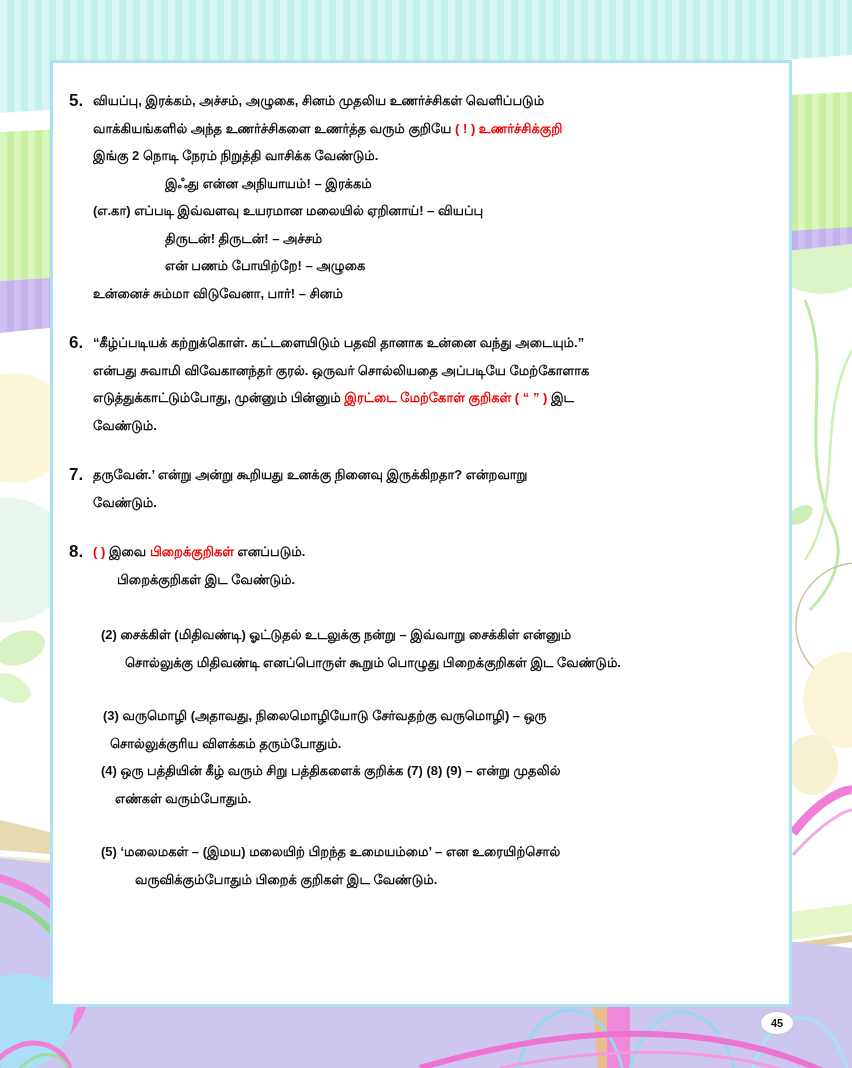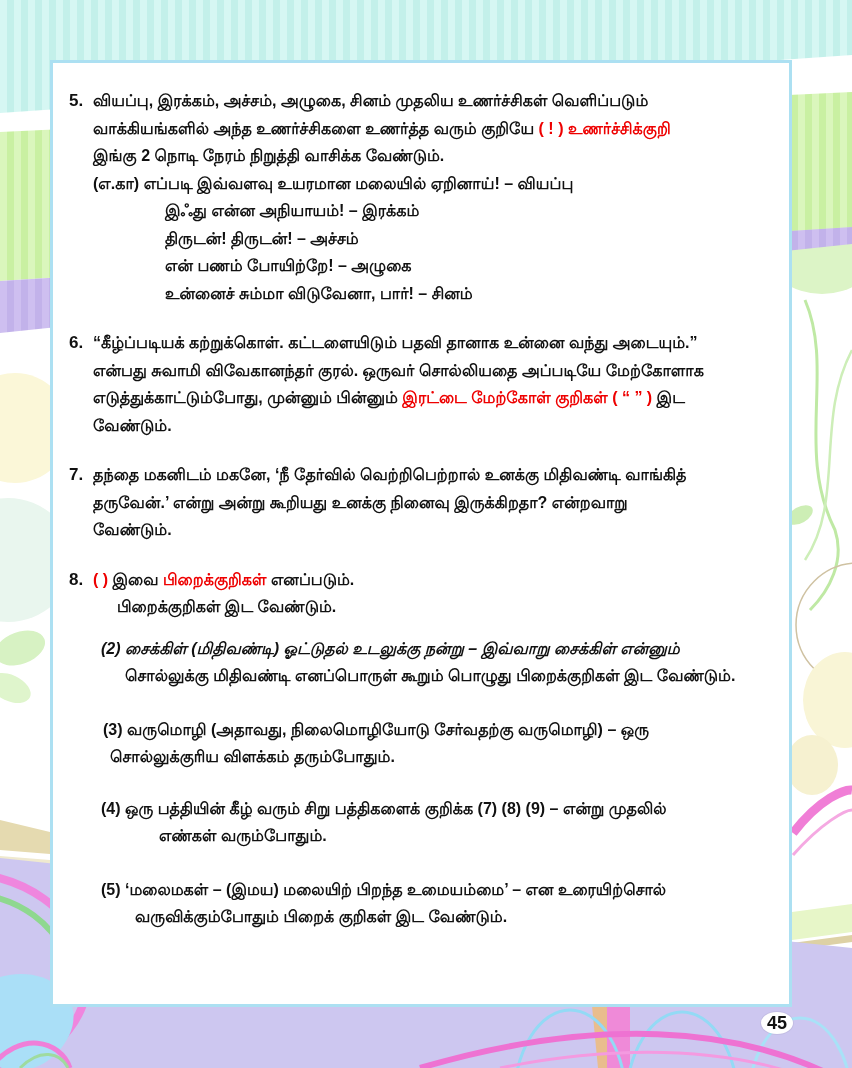--- a/index.html
+++ b/index.html
@@ -11,27 +11,27 @@
   .bg{position:absolute;left:0;top:0;z-index:0;}
   .card{
     position:absolute;left:50px;top:60px;width:742px;height:947px;
     box-sizing:border-box;background:#ffffff;border:3px solid #ace0f2;
     z-index:2;padding:24px 18px 10px 16px;overflow:hidden;
   }
   .item{display:flex;margin-top:22px;}
   .item:first-child{margin-top:0;}
   .num{flex:none;width:24px;font-size:17px;font-weight:600;color:#111;line-height:27.5px;}
   .body{flex:1;min-width:0;}
-  .line{font-size:16px;font-weight:600;color:#111;line-height:27.5px;white-space:nowrap;}
+  .line{font-size:13px;font-weight:600;color:#111;line-height:27.5px;white-space:nowrap;}
   .blk{color:#111;}
   .red{color:var(--red,#ee0000);}
   .page-badge{
     position:absolute;left:761px;top:1012px;width:32px;height:22px;z-index:3;
     background:#ffffff;border-radius:50%;display:flex;align-items:center;justify-content:center;
-    font-size:18px;font-weight:600;color:#111;box-shadow:0 0 0 1px rgba(0,0,0,0.05);
+    font-size:11px;font-weight:600;color:#111;box-shadow:0 0 0 1px rgba(0,0,0,0.05);
   }
 </style>
 </head>
 <body>
 
 <svg class="bg" width="852" height="1068" viewBox="0 0 852 1068" aria-hidden="true">
   <defs>
     <pattern id="stripeCyan" width="14" height="10" patternUnits="userSpaceOnUse">
       <rect width="14" height="10" fill="#c3f0ea"></rect>
         <rect width="7" height="10" fill="#d6f7f3"></rect>
@@ -91,55 +91,54 @@
 </svg>
 
 <div class="card">
   <div>
       <div class="item">
         <span class="num">5.</span>
         <div class="body">
           <div class="line"><span class="blk">வியப்பு, இரக்கம், அச்சம், அழுகை, சினம் முதலிய உணர்ச்சிகள் வெளிப்படும்</span></div>
           <div class="line"><span class="blk">வாக்கியங்களில் அந்த உணர்ச்சிகளை உணர்த்த வரும் குறியே </span><span class="red">( ! ) உணர்ச்சிக்குறி</span></div>
           <div class="line"><span class="blk">இங்கு 2 நொடி நேரம் நிறுத்தி வாசிக்க வேண்டும்.</span></div>
+          <div class="line" style="margin-left: 72px;"><span class="blk">இஃது என்ன அநியாயம்! – இரக்கம்</span></div>
           <div class="line"><span class="blk">(எ.கா) எப்படி இவ்வளவு உயரமான மலையில் ஏறினாய்! – வியப்பு</span></div>
-          <div class="line" style="margin-left: 72px;"><span class="blk">இஃது என்ன அநியாயம்! – இரக்கம்</span></div>
           <div class="line" style="margin-left: 72px;"><span class="blk">திருடன்! திருடன்! – அச்சம்</span></div>
           <div class="line" style="margin-left: 72px;"><span class="blk">என் பணம் போயிற்றே! – அழுகை</span></div>
-          <div class="line" style="margin-left: 72px;"><span class="blk">உன்னைச் சும்மா விடுவேனா, பார்! – சினம்</span></div>
+          <div class="line" style=""><span class="blk">உன்னைச் சும்மா விடுவேனா, பார்! – சினம்</span></div>
         </div>
       </div>
       <div class="item">
         <span class="num">6.</span>
         <div class="body">
           <div class="line"><span class="blk">“கீழ்ப்படியக் கற்றுக்கொள். கட்டளையிடும் பதவி தானாக உன்னை வந்து அடையும்.”</span></div>
           <div class="line"><span class="blk">என்பது சுவாமி விவேகானந்தர் குரல். ஒருவர் சொல்லியதை அப்படியே மேற்கோளாக</span></div>
           <div class="line"><span class="blk">எடுத்துக்காட்டும்போது, முன்னும் பின்னும் </span><span class="red">இரட்டை மேற்கோள் குறிகள் ( “ ” )</span><span class="blk"> இட</span></div>
           <div class="line"><span class="blk">வேண்டும்.</span></div>
         </div>
       </div>
       <div class="item">
         <span class="num">7.</span>
         <div class="body">
-          <div class="line"><span class="blk">தந்தை மகனிடம் மகனே, ‘நீ தேர்வில் வெற்றிபெற்றால் உனக்கு மிதிவண்டி வாங்கித்</span></div>
           <div class="line"><span class="blk">தருவேன்.’ என்று அன்று கூறியது உனக்கு நினைவு இருக்கிறதா? என்றவாறு</span></div>
           <div class="line"><span class="blk">வேண்டும்.</span></div>
         </div>
       </div>
       <div class="item">
         <span class="num">8.</span>
         <div class="body">
           <div class="line"><span class="red">(  )</span><span class="blk"> இவை </span><span class="red">பிறைக்குறிகள்</span><span class="blk"> எனப்படும்.</span></div>
           <div class="line" style="margin-left: 24px;"><span class="blk">பிறைக்குறிகள் இட வேண்டும்.</span></div>
-          <div class="line" style="margin-left: 8px; margin-top: 14px; font-style: italic;"><span class="blk">(2) சைக்கிள் (மிதிவண்டி) ஓட்டுதல் உடலுக்கு நன்று – இவ்வாறு சைக்கிள் என்னும்</span></div>
+          <div class="line" style="margin-left: 8px; margin-top: 28px;"><span class="blk">(2) சைக்கிள் (மிதிவண்டி) ஓட்டுதல் உடலுக்கு நன்று – இவ்வாறு சைக்கிள் என்னும்</span></div>
           <div class="line" style="margin-left: 32px;"><span class="blk">சொல்லுக்கு மிதிவண்டி எனப்பொருள் கூறும் பொழுது பிறைக்குறிகள் இட வேண்டும்.</span></div>
           <div class="line" style="margin-left: 10px; margin-top: 26px;"><span class="blk">(3) வருமொழி (அதாவது, நிலைமொழியோடு சேர்வதற்கு வருமொழி) – ஒரு</span></div>
           <div class="line" style="margin-left: 17px;"><span class="blk">சொல்லுக்குரிய விளக்கம் தரும்போதும்.</span></div>
-          <div class="line" style="margin-left: 8px; margin-top: 24px;"><span class="blk">(4) ஒரு பத்தியின் கீழ் வரும் சிறு பத்திகளைக் குறிக்க (7) (8) (9) –  என்று முதலில்</span></div>
-          <div class="line" style="margin-left: 66px;"><span class="blk">எண்கள் வரும்போதும்.</span></div>
+          <div class="line" style="margin-left: 8px; margin-top: 0;"><span class="blk">(4) ஒரு பத்தியின் கீழ் வரும் சிறு பத்திகளைக் குறிக்க (7) (8) (9) –  என்று முதலில்</span></div>
+          <div class="line" style="margin-left: 22px;"><span class="blk">எண்கள் வரும்போதும்.</span></div>
           <div class="line" style="margin-left: 8px; margin-top: 26px;"><span class="blk">(5) ‘மலைமகள் – (இமய) மலையிற் பிறந்த உமையம்மை’ – என உரையிற்சொல்</span></div>
           <div class="line" style="margin-left: 42px;"><span class="blk">வருவிக்கும்போதும் பிறைக் குறிகள் இட வேண்டும்.</span></div>
         </div>
       </div>
     </div>
 </div>
 
 <div class="page-badge">
   <span>45</span>
 </div>

